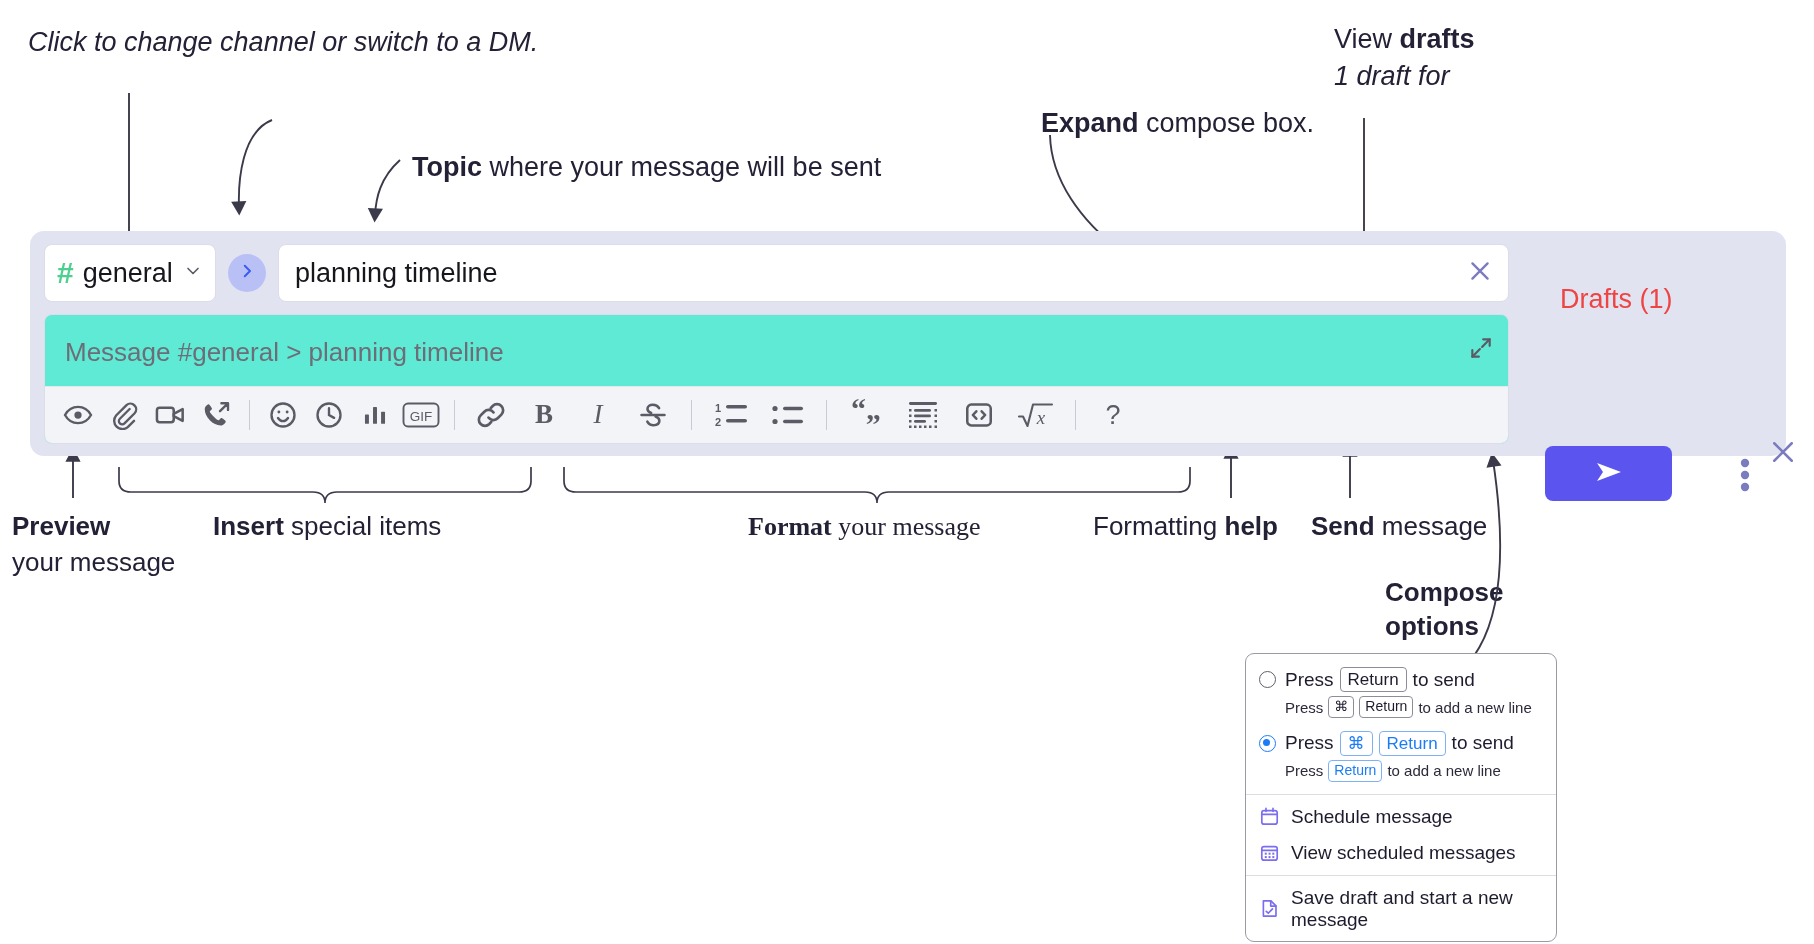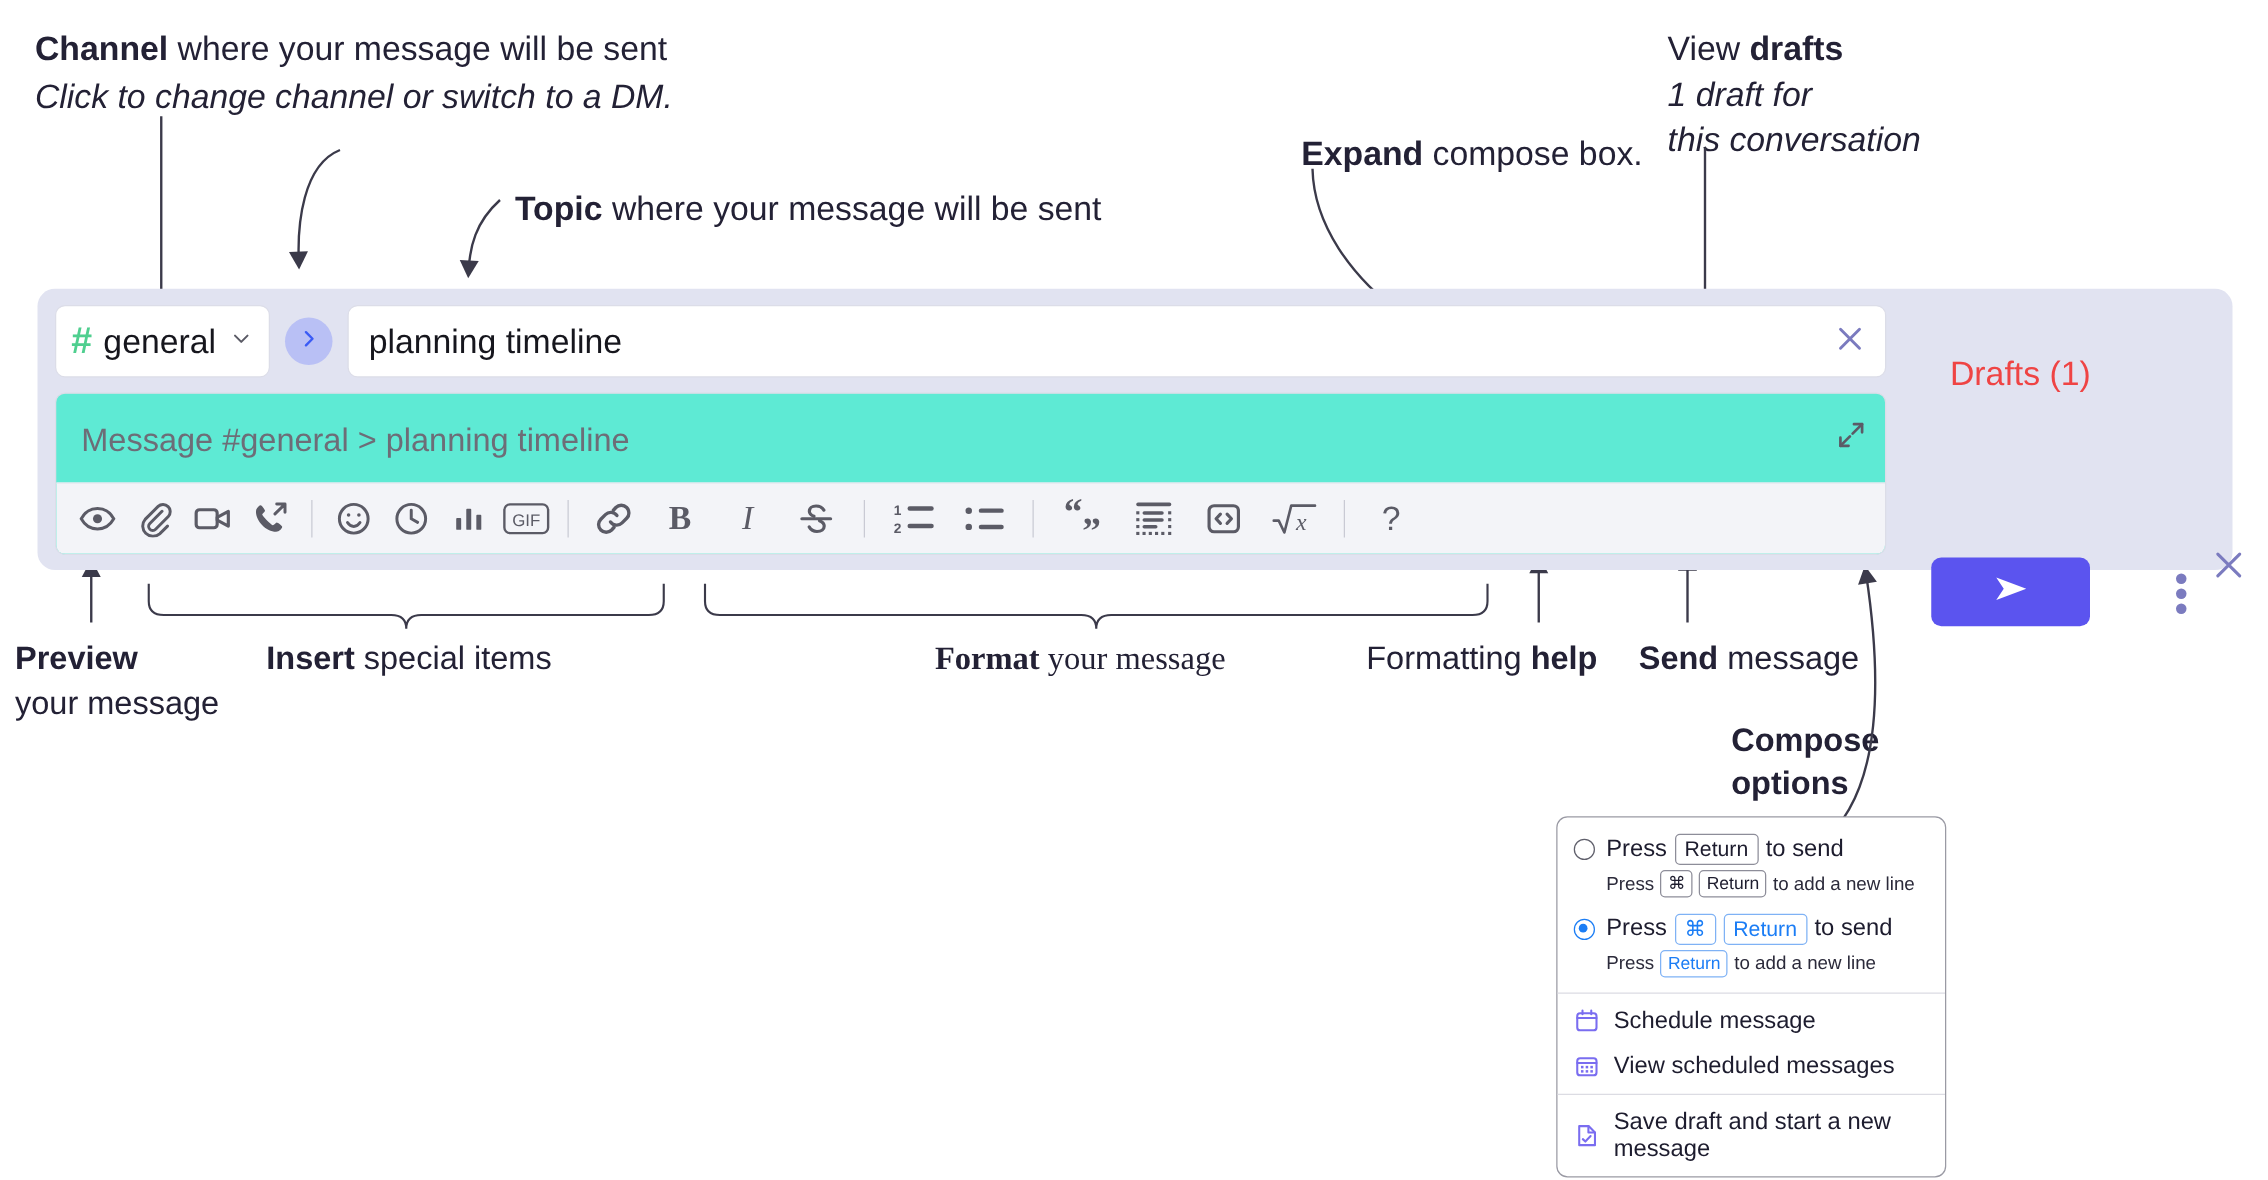--- a/index.html
+++ b/index.html
@@ -133,37 +133,35 @@
     padding: 7px 13px; font-size: 19px; color: #1d1c2e;
   }
   .mi-icon { color: #7a6df0; display: flex; flex: none; }
 </style>
 </head>
 <body>
 
 <div id="root">
 
   <div class="anno lg" style="left:28px; top:22px;">
-    <div><span class="b">Channel</span><span> where your message will be sent</span></div>
     <div class="i" style="margin-top:3px;">Click to change channel or switch to a DM.</div>
   </div>
 
 
   <div class="anno lg" style="left:412px; top:150px;">
     <span class="b">Topic</span><span> where your message will be sent</span>
   </div>
 
   <div class="anno lg" style="left:1041px; top:106px;">
     <span class="b">Expand</span><span> compose box.</span>
   </div>
 
   <div class="anno lg" style="left:1334px; top:22px;">
     <div><span>View </span><span class="b">drafts</span></div>
     <div class="i" style="margin-top:2px;">1 draft for</div>
-    <div class="i" style="margin-top:2px;">this conversation</div>
   </div>
 
   <div class="anno md" style="left:12px; top:510px;">
     <div class="b">Preview</div>
     <div style="margin-top:3px;">your message</div>
   </div>
 
   <div class="anno md" style="left:213px; top:510px;">
     <span class="b">Insert</span><span> special items</span>
   </div>

